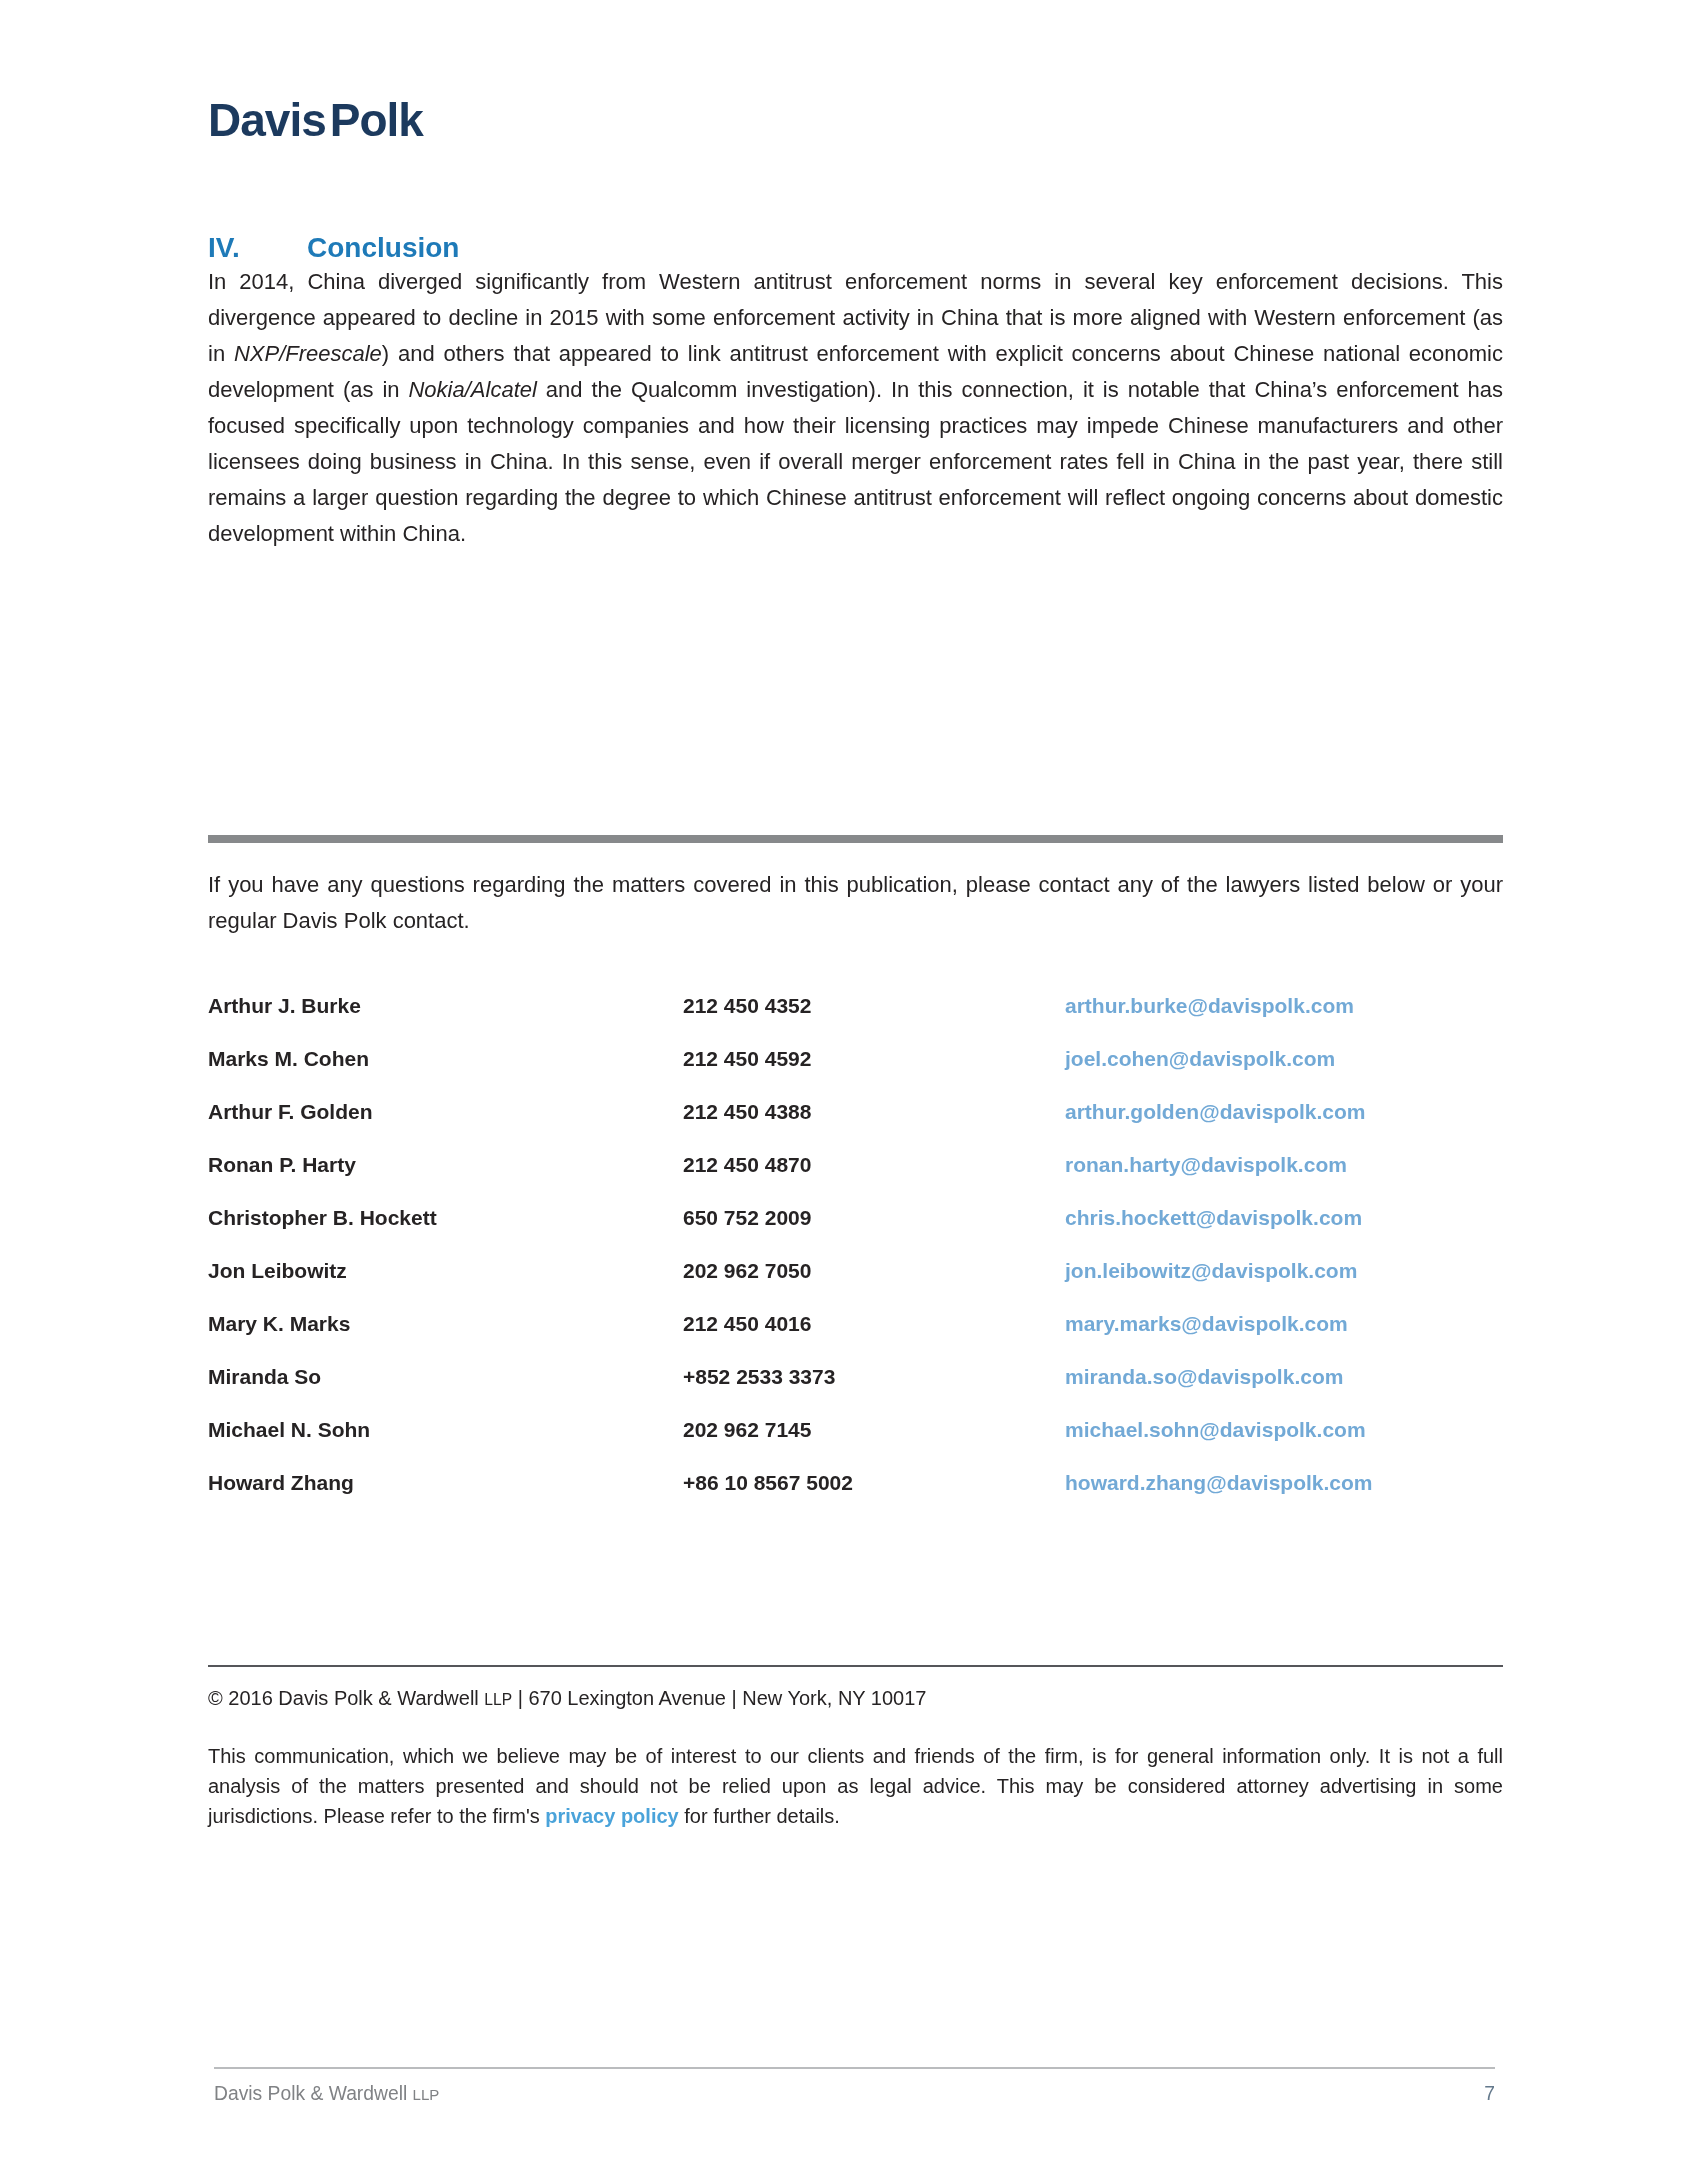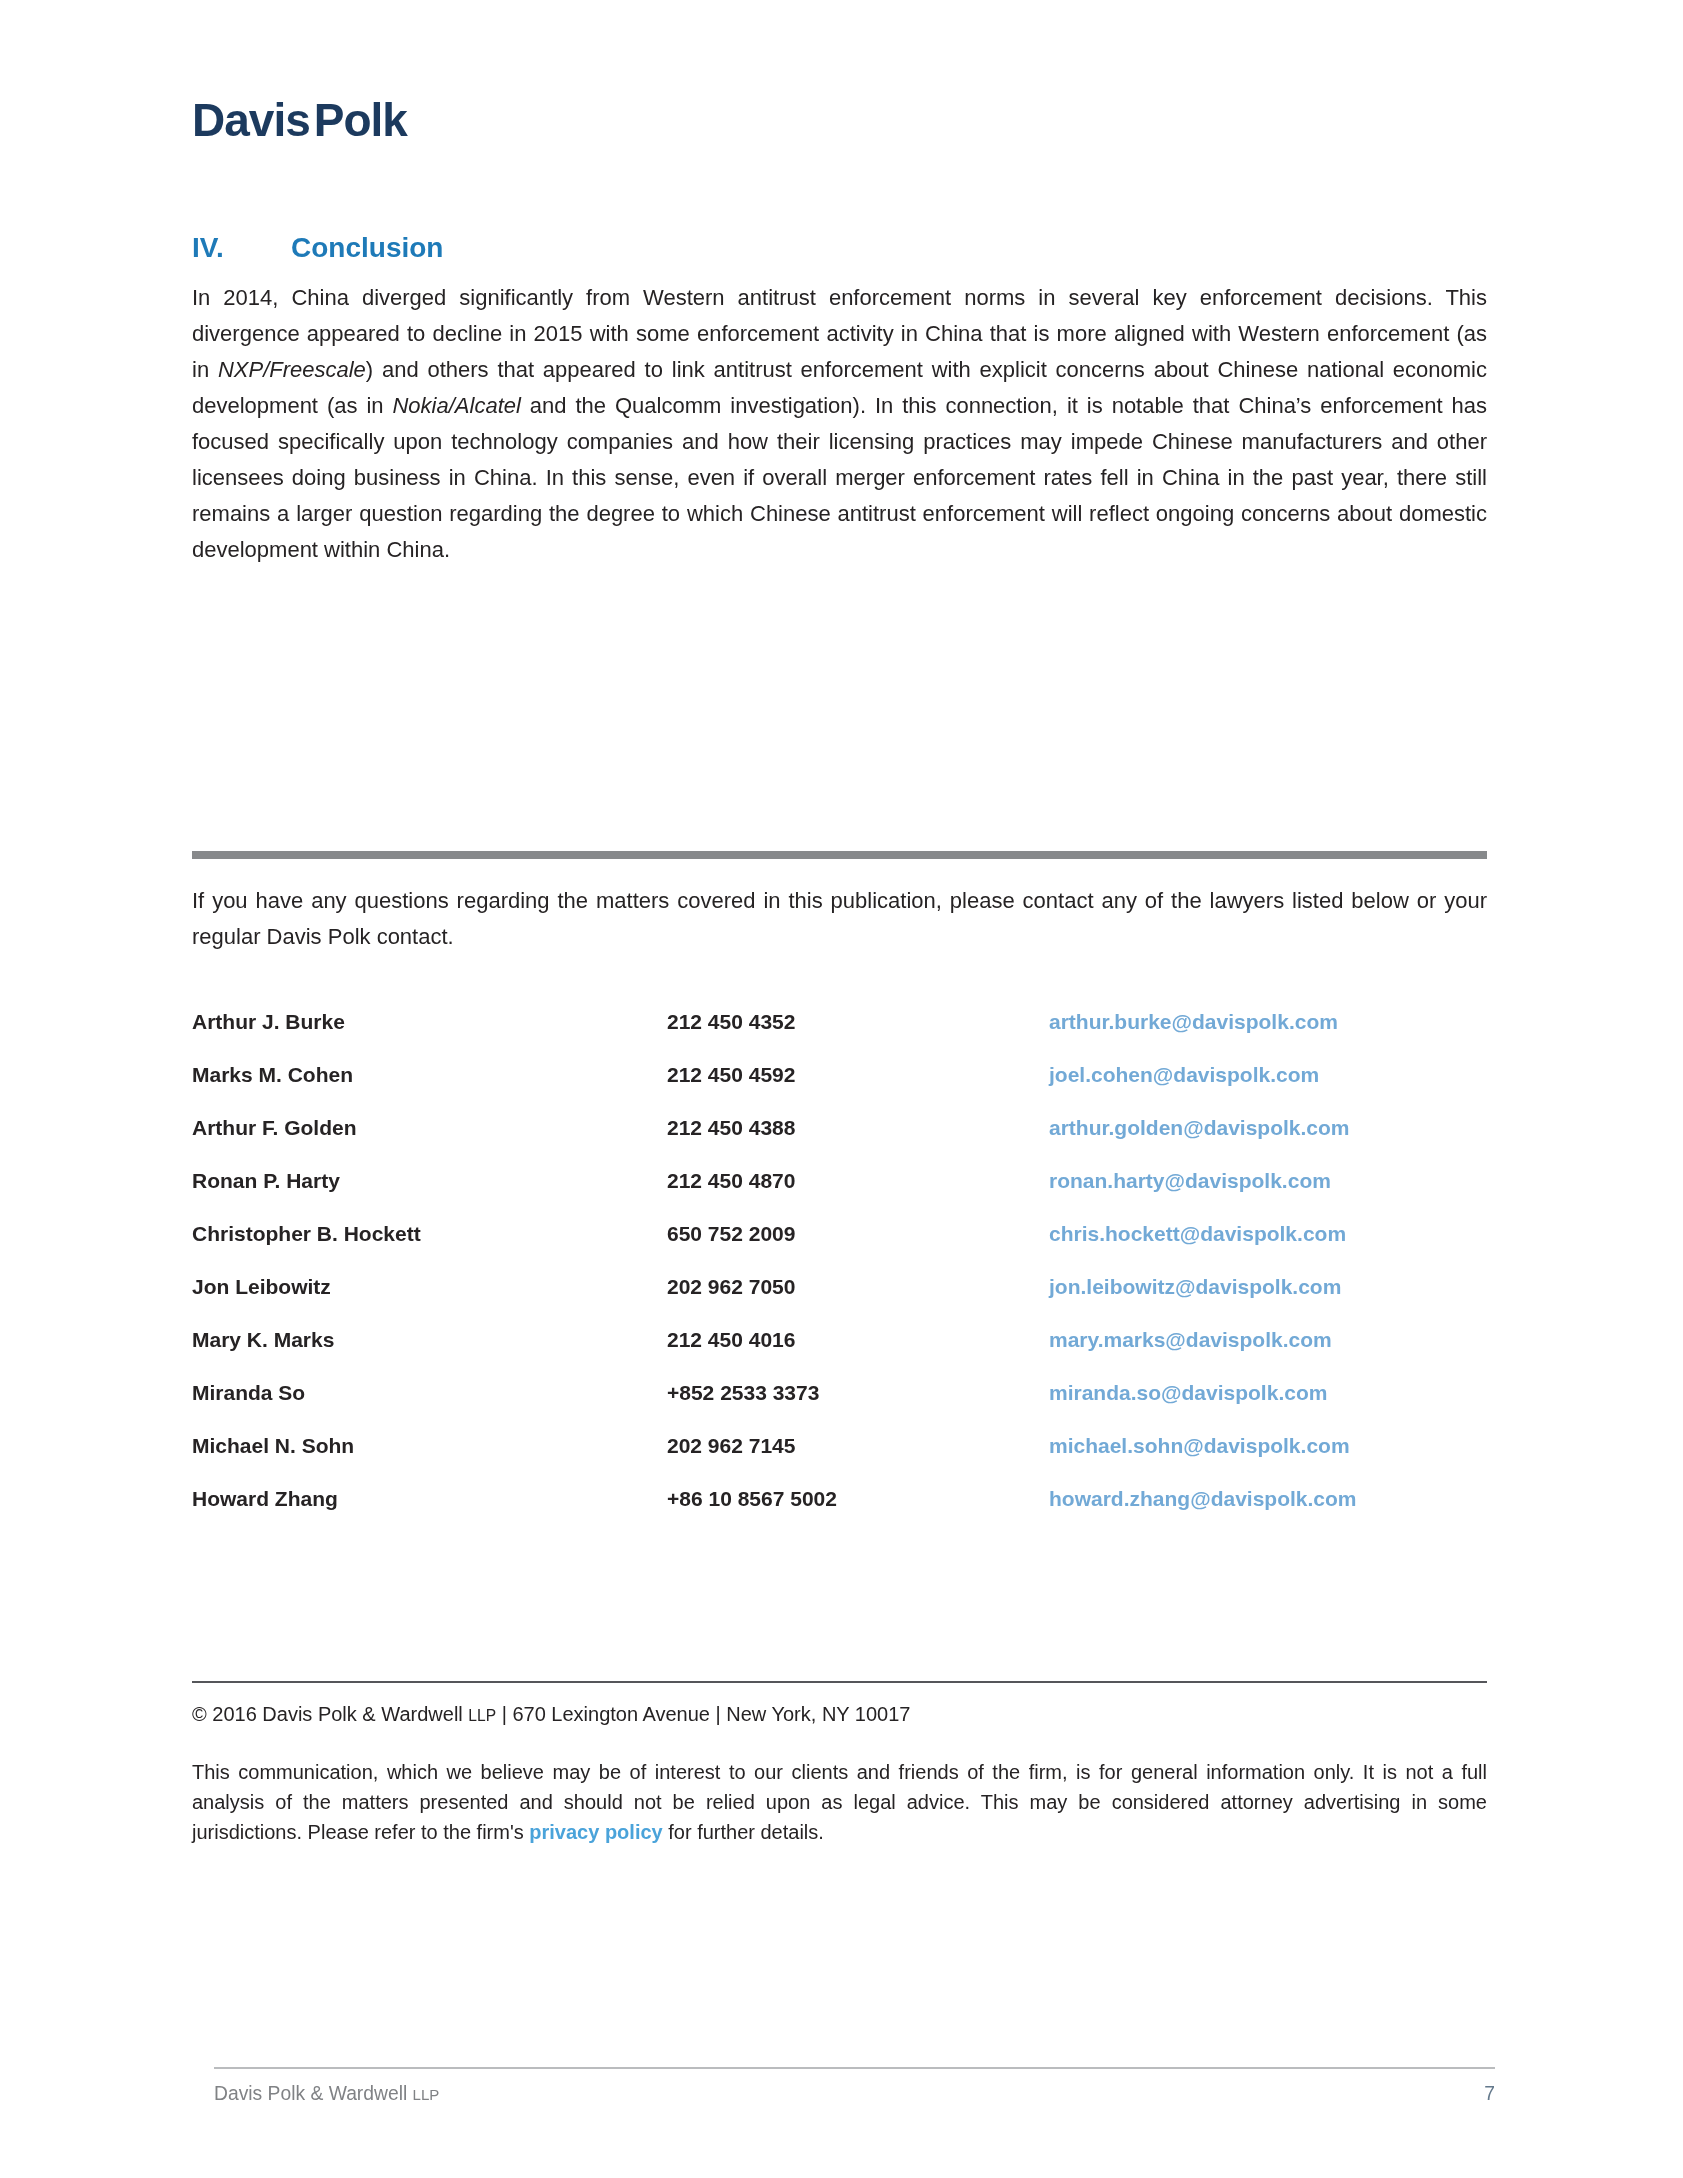--- a/index.html
+++ b/index.html
@@ -10,21 +10,21 @@
     position:relative;
     width:1683px;
     height:2178px;
     background:#ffffff;
     overflow:hidden;
     color:var(--text, #262324);
   }
 
   .content {
     position:absolute;
-    left:192px;
+    left:208px;
     width:1295px;
     top:0;
   }
 
   
   .logo {
     margin-top:94px;
     font-size:46px;
     font-weight:bold;
     letter-spacing:-1px;
@@ -38,21 +38,20 @@
     margin-top:85px;
     font-size:28px;
     font-weight:bold;
     color:var(--heading-blue, #1e7ab8);
     line-height:1.15;
   }
   .sec-num { display:inline-block; width:99px; }
 
   
   .body-text {
-    margin-top:16px;
     font-size:22px;
     line-height:36px;
     text-align:justify;
     color:var(--text, #262324);
   }
   .italic { font-style:italic; }
   .smallcaps { font-size:0.78em; }
 
   
   .divider-bar {

